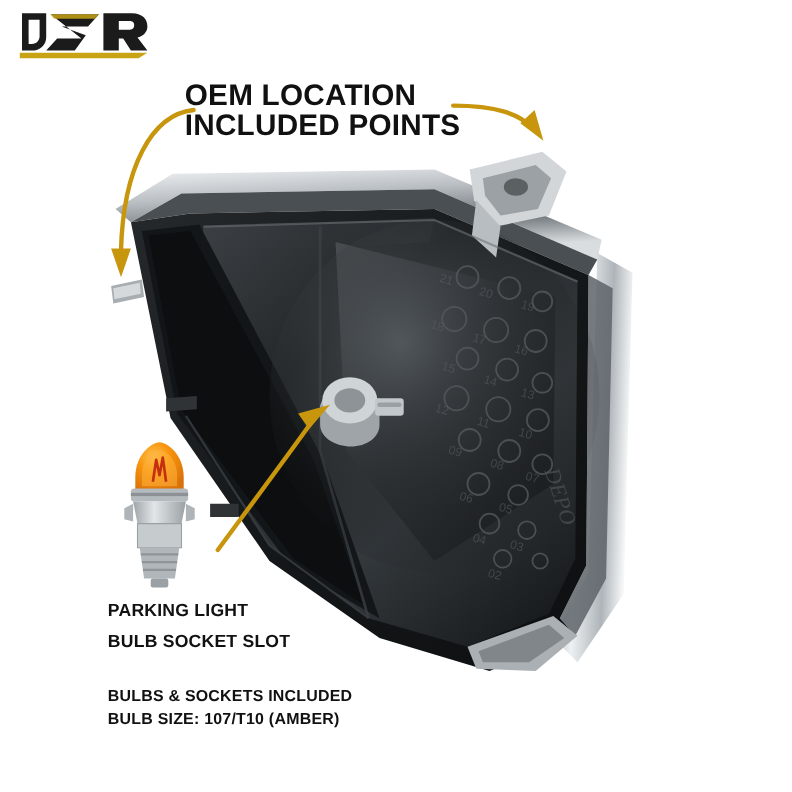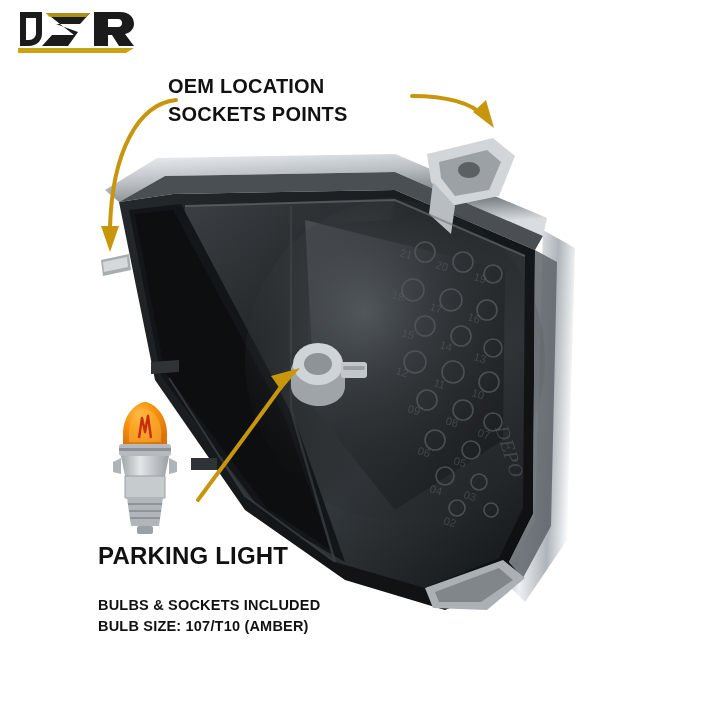--- a/index.html
+++ b/index.html
@@ -49,36 +49,36 @@
   }
 
   
   .callout-top {
     position: absolute;
     left: 168px;
     top: 72px;
     width: 270px;
     color: #111111;
     font-weight: bold;
-    font-size: 20px;
+    font-size: 27px;
     line-height: 28px;
     letter-spacing: 0.2px;
     text-align: left;
   }
 
   .callout-bottom {
     position: absolute;
     left: 98px;
     top: 542px;
     width: 330px;
     color: #111111;
   }
   .callout-bottom .title {
     font-weight: bold;
-    font-size: 24px;
+    font-size: 16px;
     line-height: 28px;
     letter-spacing: 0.2px;
   }
   .callout-bottom .sub {
     margin-top: 26px;
     font-weight: bold;
     font-size: 14.5px;
     line-height: 19px;
     letter-spacing: 0.2px;
   }
@@ -308,22 +308,23 @@
 
     <path d="M412 96 C452 96 472 104 484 116" stroke="#c8960c" stroke-width="4" fill="none" stroke-linecap="round"></path>
     <path d="M494 128 L473 112 L486 100 Z" fill="#c8960c"></path>
 
     <path d="M198 500 C220 470 250 430 286 380" stroke="#c8960c" stroke-width="4" fill="none" stroke-linecap="round"></path>
     <path d="M300 368 L281 390 L271 376 Z" fill="#c8960c"></path>
   </svg>
 
   <div class="callout-top">
     <div>OEM LOCATION</div>
-    <div>SOCKETS POINTS</div>
+    <div>INCLUDED POINTS</div>
   </div>
 
   <div class="callout-bottom">
     <div class="title">PARKING LIGHT</div>
+    <div class="title">BULB SOCKET SLOT</div>
     <div class="sub">BULBS &amp; SOCKETS INCLUDED</div>
     <div class="sub" style="margin-top:2px">BULB SIZE: 107/T10 (AMBER)</div>
   </div>
 
 </div>
 
 </body></html>

